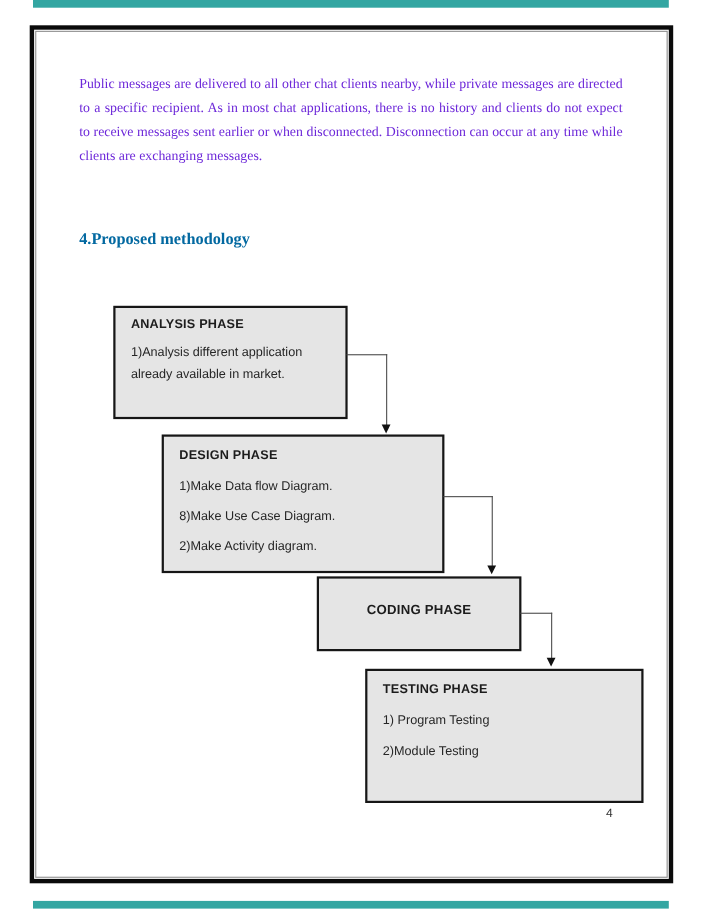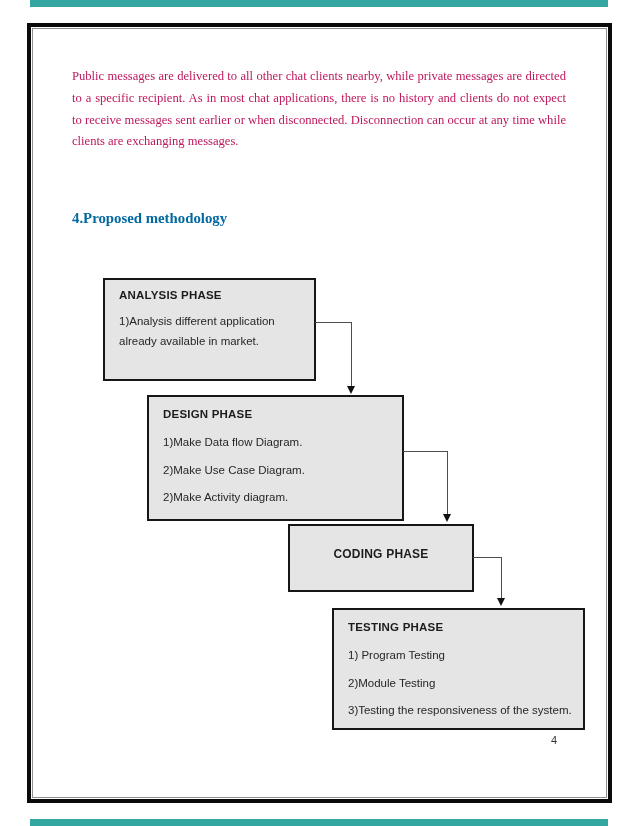--- a/index.html
+++ b/index.html
@@ -11,21 +11,21 @@
   .teal-strip{position:absolute;left:30px;width:578px;height:7px;background:#33a6a2;}
   .teal-top{top:0;}
   .teal-bottom{bottom:0;}
 
   
   .frame{position:absolute;left:27px;top:23px;width:577px;height:772px;border:4px solid #0a0a0a;}
   .frame-inner{position:absolute;left:1px;top:1px;right:1px;bottom:1px;border:1px solid #8f8f8f;}
 
   .paragraph{position:absolute;left:72px;top:66px;width:494px;
              font-family:"Liberation Serif",serif;font-size:12.6px;line-height:21.8px;
-             color:#be185d;text-align:justify;}
+             color:#6d28d9;text-align:justify;}
   .heading{position:absolute;left:72px;top:210px;
            font-family:"Liberation Serif",serif;font-size:14.8px;font-weight:bold;color:#0369a1;}
 
   .fbox{position:absolute;border:2px solid #161616;background:#e5e5e5;box-sizing:border-box;
         color:#262626;font-size:11.5px;}
   .fbox .btitle{font-weight:bold;letter-spacing:.2px;color:#1c1c1c;}
   .box-analysis{left:103px;top:278px;width:213px;height:103px;padding:9px 8px 0 14px;}
   .box-design{left:147px;top:395px;width:257px;height:126px;padding:11px 8px 0 14px;}
   .box-coding{left:288px;top:524px;width:186px;height:68px;padding:21px 0 0 0;text-align:center;}
   .box-testing{left:332px;top:608px;width:253px;height:122px;padding:11px 8px 0 14px;}
@@ -62,33 +62,32 @@
 <div class="heading">4.Proposed methodology</div>
 
 <div class="fbox box-analysis">
   <div class="btitle">ANALYSIS PHASE</div>
   <div class="bitem">1)Analysis different application already available in market.</div>
 </div>
 
 <div class="fbox box-design">
   <div class="btitle">DESIGN  PHASE</div>
   <div class="bitem">1)Make Data flow Diagram.</div>
-  <div class="bitem">2)Make  Use Case Diagram.</div>
+  <div class="bitem">8)Make  Use Case Diagram.</div>
   <div class="bitem">2)Make Activity diagram.</div>
 </div>
 
 <div class="fbox box-coding">
   <div class="btitle">CODING PHASE</div>
 </div>
 
 <div class="fbox box-testing">
   <div class="btitle">TESTING PHASE</div>
   <div class="bitem">1) Program Testing</div>
   <div class="bitem">2)Module Testing</div>
-  <div class="bitem">3)Testing the responsiveness of the system.</div>
 </div>
 
 <div class="hline abs" style="left:315px;top:322px;width:37px;"></div>
 <div class="vline abs" style="left:351px;top:322px;height:65px;"></div>
 <div class="arrowhead abs" style="left:347px;top:386px;"></div>
 
 <div class="hline abs" style="left:403px;top:451px;width:45px;"></div>
 <div class="vline abs" style="left:447px;top:451px;height:64px;"></div>
 <div class="arrowhead abs" style="left:443px;top:514px;"></div>
 

